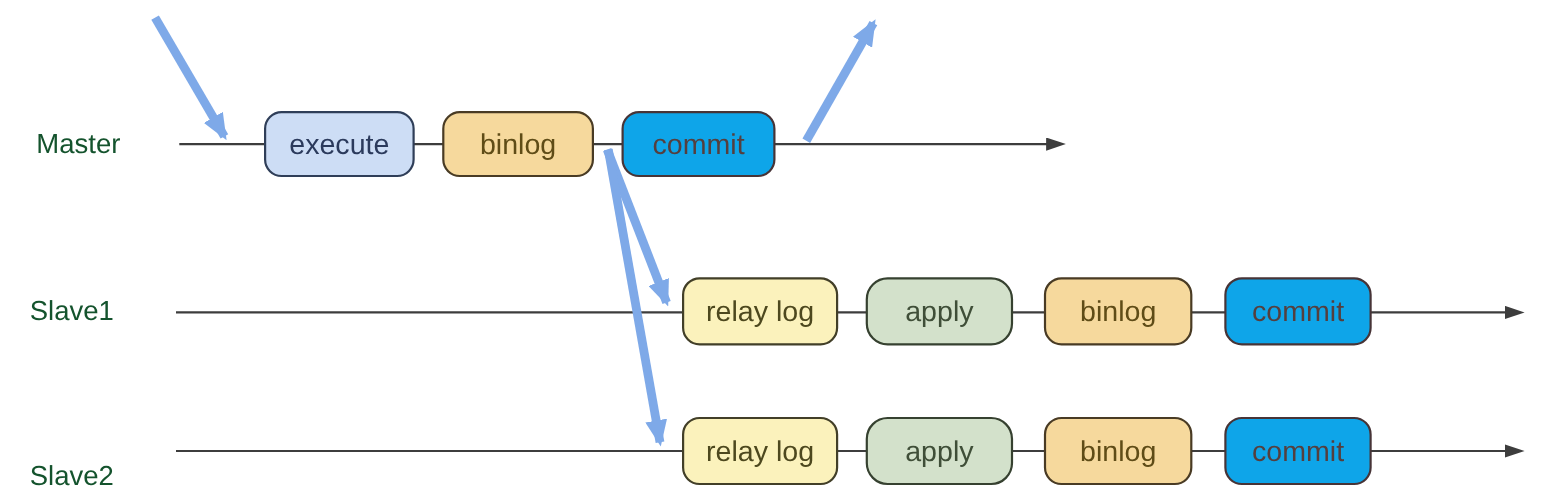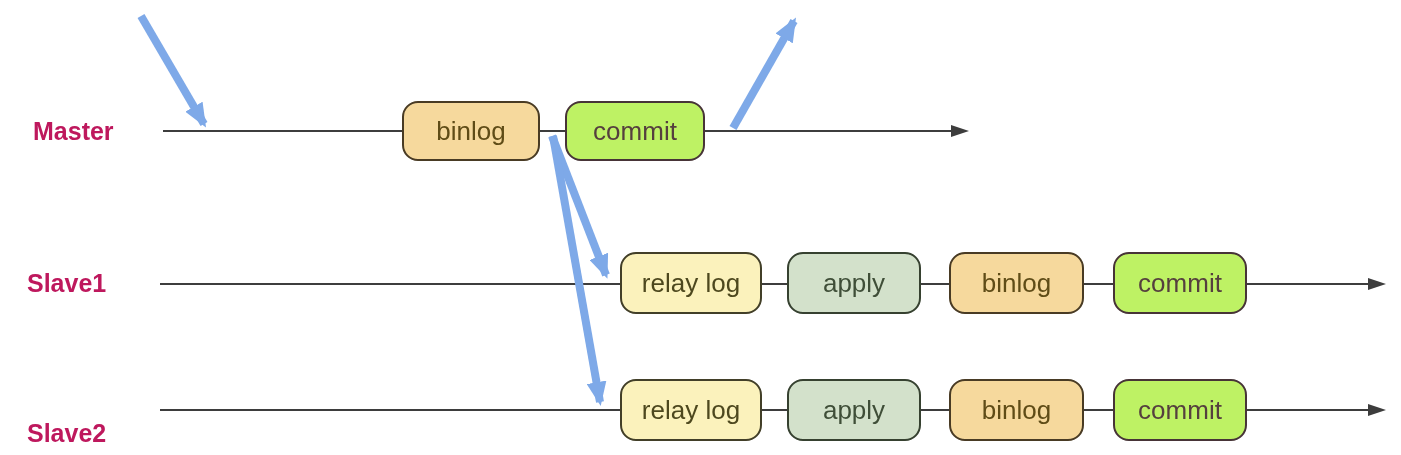--- a/index.html
+++ b/index.html
@@ -12,41 +12,40 @@
     overflow: hidden;
   }
   #wires {
     position: absolute;
     left: 0; top: 0;
     width: 1401px; height: 455px;
   }
   .row-label {
     position: absolute;
     font-size: 25px;
-    color: #be185d;
+    color: #14532d;
     line-height: 30px;
     white-space: nowrap;
-    font-weight: bold;
   }
   .node {
     position: absolute;
     display: flex;
     align-items: center;
     justify-content: center;
     border: 2.5px solid #333;
     border-radius: 16px;
     font-size: 26px;
     white-space: nowrap;
     box-sizing: border-box;
   }
   .c-blue   { background:#cdddf5; border-color:#2f3e58; color:#2b3a5c; }
   .c-orange { background:#f6d99d; border-color:#493b24; color:#5f4c17;text-align:center; }
-  .c-pink   { background:#bef264; border-color:#473437; color:#553f3e; }
+  .c-pink   { background:#0ea5e9; border-color:#473437; color:#553f3e; }
   .c-yellow { background:#fbf2bc; border-color:#423f28; color:#4d481e; }
-  .c-green  { background:#d3e1cb; border-color:#364130; color:#3f4e38; }
+  .c-green  { background:#d3e1cb; border-color:#364130; color:#3f4e38;border-radius:20px; }
 </style>
 </head>
 <body>
 
 <div id="canvas">
 
   <svg id="wires" viewBox="0 0 1401 455" xmlns="http://www.w3.org/2000/svg">
     <defs>
       <marker id="arrowDark" markerWidth="9" markerHeight="6" refX="0.5" refY="3" orient="auto">
         <path d="M0,0 L9,3 L0,6 z" fill="#3d3d3d"></path>
@@ -63,20 +62,21 @@
     <line x1="141" y1="16" x2="204" y2="124" stroke="#7ea9e8" stroke-width="8" marker-end="url(#arrowBlue)"></line>
     <line x1="733" y1="128" x2="794" y2="21" stroke="#7ea9e8" stroke-width="8" marker-end="url(#arrowBlue)"></line>
     <line x1="552" y1="136" x2="606" y2="275" stroke="#7ea9e8" stroke-width="8" marker-end="url(#arrowBlue)"></line>
     <line x1="553" y1="136" x2="600" y2="402" stroke="#7ea9e8" stroke-width="8" marker-end="url(#arrowBlue)"></line>
   </svg>
 
   <div class="row-label" style="left:33px; top:116px;">Master</div>
   <div class="row-label" style="left:27px; top:268px;text-align:center;">Slave1</div>
   <div class="row-label" style="left:27px; top:395px;margin-top:23px;">Slave2</div>
 
+  <div class="node c-blue" style="left:240px; top:101px; width:137px; height:60px;">execute</div>
   <div class="node c-orange" style="left:402px; top:101px; width:138px; height:60px;">binlog</div>
   <div class="node c-pink" style="left:565px; top:101px; width:140px; height:60px;">commit</div>
 
   <div class="node c-yellow" style="left:620px; top:252px; width:142px; height:62px;">relay log</div>
   <div class="node c-green" style="left:787px; top:252px; width:134px; height:62px;">apply</div>
   <div class="node c-orange" style="left:949px; top:252px; width:135px; height:62px;">binlog</div>
   <div class="node c-pink" style="left:1113px; top:252px; width:134px; height:62px;">commit</div>
 
   <div class="node c-yellow" style="left:620px; top:379px; width:142px; height:62px;">relay log</div>
   <div class="node c-green" style="left:787px; top:379px; width:134px; height:62px;">apply</div>

